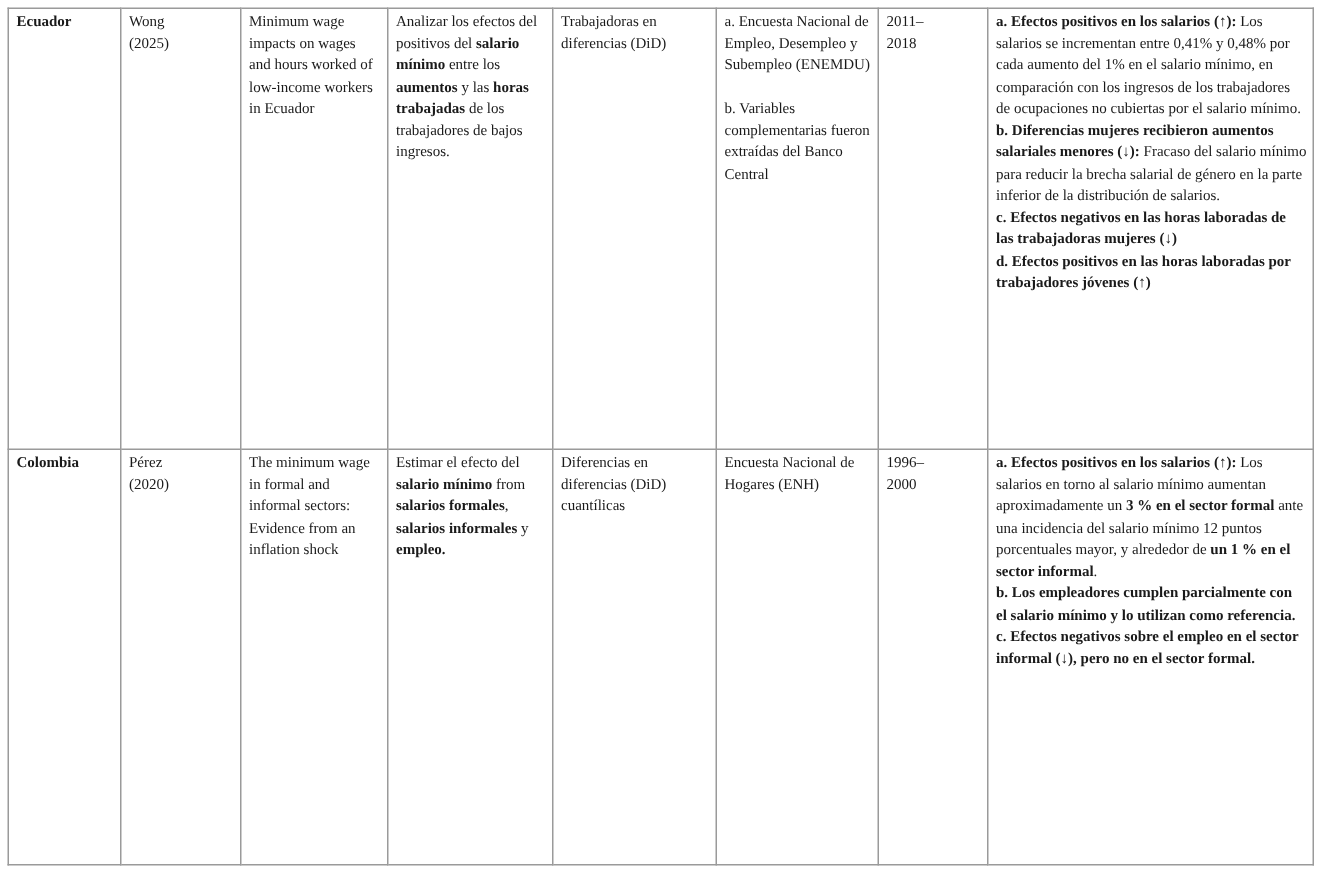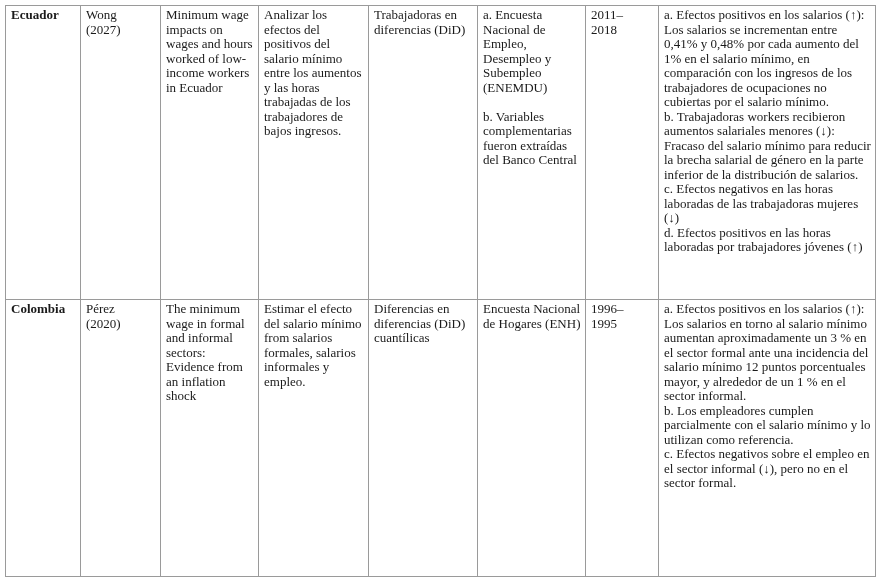--- a/index.html
+++ b/index.html
@@ -20,71 +20,71 @@
     left: 5px;
     top: 5px;
     width: 870px;
     border-collapse: collapse;
     table-layout: fixed;
   }
   table.studies td {
     border: 1px solid var(--border, #9a9a9a);
     vertical-align: top;
     padding: 2px 4px 2px 5px;
-    font-size: 13px;
+    font-size: 10px;
     line-height: 14.5px;
     white-space: pre-line;
     overflow: hidden;
     word-wrap: break-word;
   }
   tr.row-1 { height: 294px; }
   tr.row-2 { height: 277px; }
   td.country { font-weight: bold; }
-  .b { font-weight: normal; }
+  .b { font-weight: bold; }
 </style>
 </head>
 <body style="color: rgb(26, 26, 26); background: rgb(255, 255, 255);">
 
 <table class="studies">
   <colgroup>
     <col style="width:75px">
     <col style="width:80px">
     <col style="width:98px">
     <col style="width:110px">
     <col style="width:109px">
     <col style="width:108px">
     <col style="width:73px">
     <col style="width:217px">
   </colgroup>
   <tbody>
     <tr class="row-1">
       <td class="country">Ecuador</td>
       <td>Wong
-(2027)</td>
+(2025)</td>
       <td>Minimum wage impacts on wages and hours worked of low-income workers in Ecuador</td>
       <td><span>Analizar los efectos del positivos del </span><span class="b">salario mínimo</span><span> entre los </span><span class="b">aumentos</span><span> y las </span><span class="b">horas trabajadas</span><span> de los trabajadores de bajos ingresos.</span></td>
       <td>Trabajadoras en diferencias (DiD)</td>
       <td>a. Encuesta Nacional de Empleo, Desempleo y Subempleo (ENEMDU)
 
 b. Variables complementarias fueron extraídas del Banco Central</td>
       <td>2011–
 2018</td>
       <td><span class="b">a. Efectos positivos en los salarios (↑):</span><span> Los salarios se incrementan entre 0,41% y 0,48% por cada aumento del 1% en el salario mínimo, en comparación con los ingresos de los trabajadores de ocupaciones no cubiertas por el salario mínimo.
-</span><span class="b">b. Trabajadoras workers recibieron aumentos salariales menores (↓):</span><span> Fracaso del salario mínimo para reducir la brecha salarial de género en la parte inferior de la distribución de salarios.
+</span><span class="b">b. Diferencias mujeres recibieron aumentos salariales menores (↓):</span><span> Fracaso del salario mínimo para reducir la brecha salarial de género en la parte inferior de la distribución de salarios.
 </span><span class="b">c. Efectos negativos en las horas laboradas de las trabajadoras mujeres (↓)
 d. Efectos positivos en las horas laboradas por trabajadores jóvenes (↑)</span></td>
     </tr>
     <tr class="row-2">
       <td class="country">Colombia</td>
       <td>Pérez
 (2020)</td>
       <td>The minimum wage in formal and informal sectors: Evidence from an inflation shock</td>
       <td><span>Estimar el efecto del </span><span class="b">salario mínimo</span><span> from </span><span class="b">salarios formales</span><span>, </span><span class="b">salarios informales</span><span> y </span><span class="b">empleo.</span></td>
       <td>Diferencias en diferencias (DiD) cuantílicas</td>
       <td>Encuesta Nacional de Hogares (ENH)</td>
       <td>1996–
-1995</td>
+2000</td>
       <td><span class="b">a. Efectos positivos en los salarios (↑):</span><span> Los salarios en torno al salario mínimo aumentan aproximadamente un </span><span class="b">3 % en el sector formal</span><span> ante una incidencia del salario mínimo 12 puntos porcentuales mayor, y alrededor de </span><span class="b">un 1 % en el sector informal</span><span>.
 </span><span class="b">b. Los empleadores cumplen parcialmente con el salario mínimo y lo utilizan como referencia.
 c. Efectos negativos sobre el empleo en el sector informal (↓), pero no en el sector formal.</span></td>
     </tr>
   </tbody>
 </table>
 
 </body></html>

